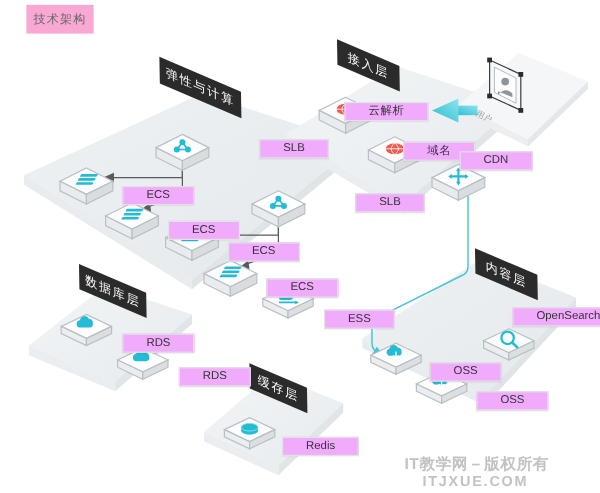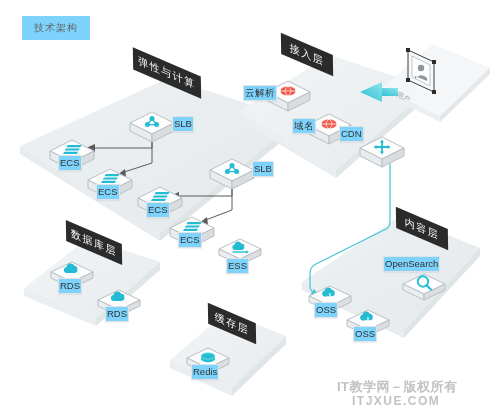--- a/index.html
+++ b/index.html
@@ -8,49 +8,50 @@
     background:#ffffff;
     font-family:"Liberation Sans","DejaVu Sans",sans-serif;
     overflow:hidden;
     position:relative;
   }
   #stage{position:absolute;inset:0;width:500px;height:411px;}
   svg.layer{position:absolute;left:0;top:0;width:500px;height:411px;}
 
   
   .page-tag{
-    position:absolute;left:22px;top:16px;
-    width:68px;height:24px;
-    background:#7dd3fc;
+    position:absolute;left:22px;top:4px;
+    width:56px;height:24px;
+    background:#f9a8d4;
     display:flex;align-items:center;justify-content:center;
     font-size:10px;color:#666;letter-spacing:1px;
   }
 
   
   .banner{
     position:absolute;
     background:#2b2b2b;
     color:#ffffff;
     font-size:10px;
     letter-spacing:1.5px;
     display:flex;align-items:center;justify-content:center;
     white-space:nowrap;
   }
 
   
   .nlabel{
     position:absolute;
-    background:#7dd3fc;
+    background:#f0abfc;
     border:1px solid #e2e2e2;
     color:#333;
     font-size:9.5px;
-    padding:2px 1px;
+    padding:2px 19px;
     white-space:nowrap;
     line-height:1.1;
     box-shadow:0 1px 1px rgba(0,0,0,.05);
+    margin-left:44px;
   }
   .nlabel.cn{font-size:9.5px;letter-spacing:.5px;}
 
   
   .wm{
     position:absolute;
     color:#c2c2c2;
     font-weight:bold;
     white-space:nowrap;
     user-select:none;

